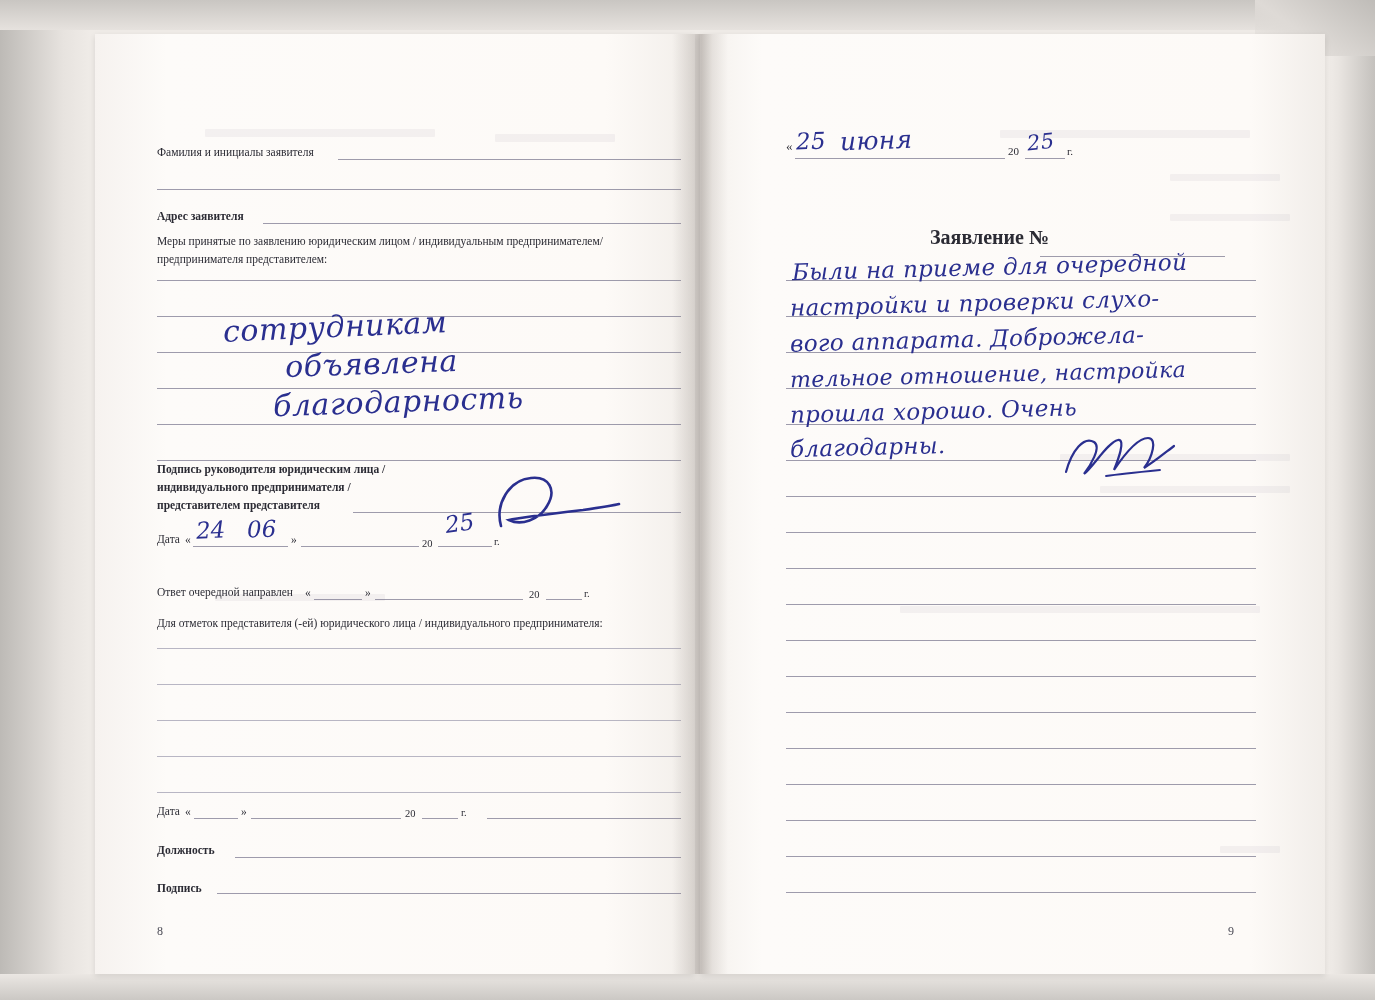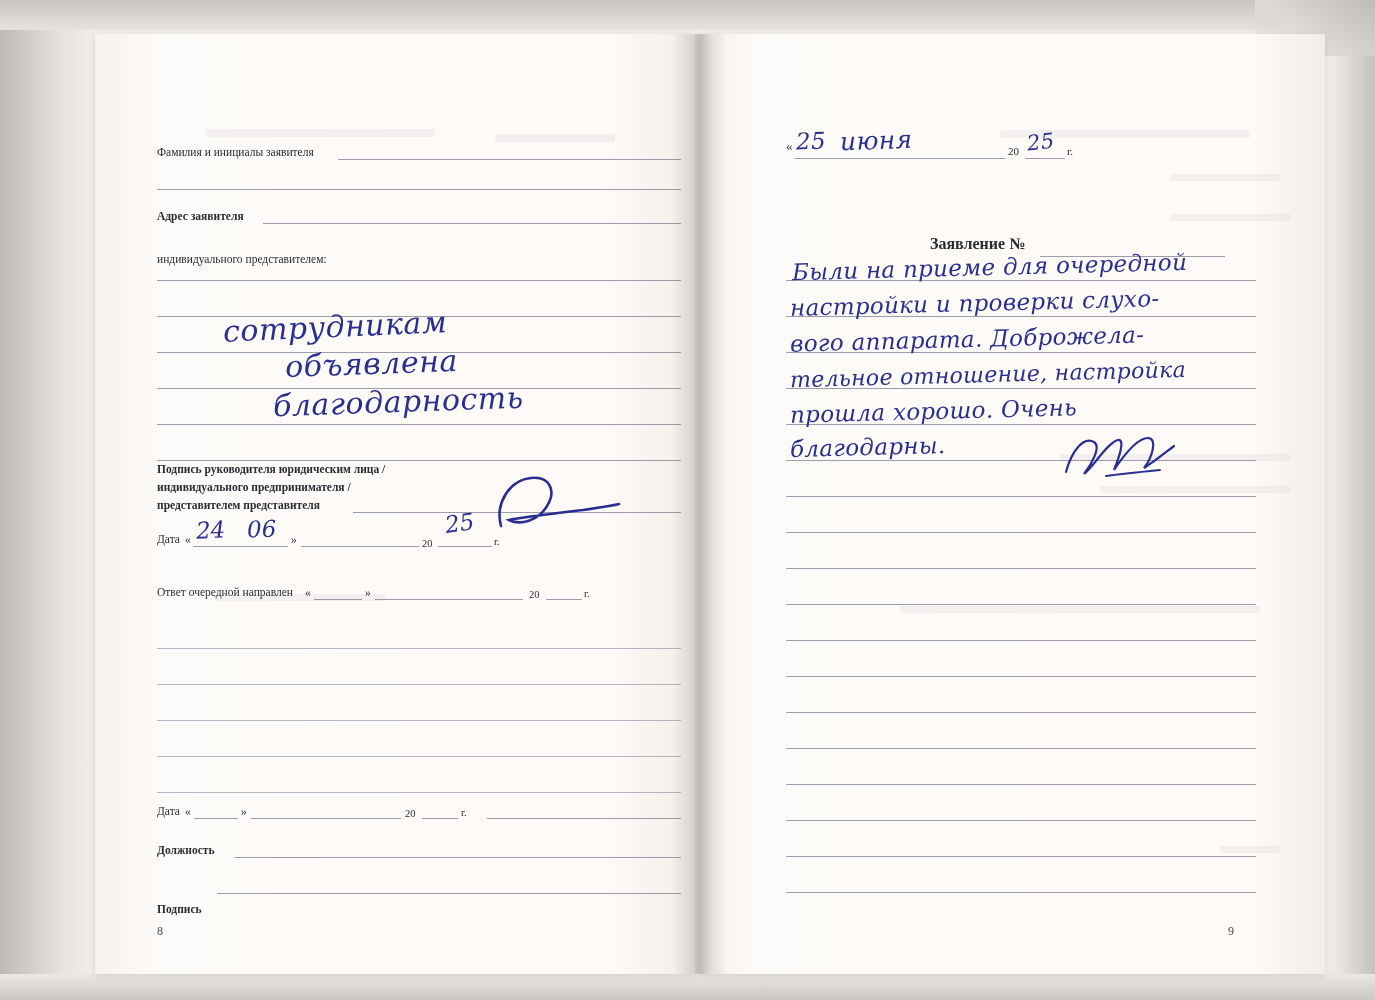--- a/index.html
+++ b/index.html
@@ -172,21 +172,22 @@
         <div class="bleed" style="left:400px; top:100px; width:120px; height:8px;"></div>
         <div class="bleed" style="left:120px; top:560px; width:170px; height:7px;"></div>
 
         <div class="lbl" style="left:62px; top:111px;">Фамилия и инициалы заявителя</div>
         <div class="rule" style="left:243px; top:125px; width:343px;"></div>
         <div class="rule" style="left:62px; top:155px; width:524px;"></div>
 
         <div class="lbl" style="left:62px; top:175px;font-weight:bold;">Адрес заявителя</div>
         <div class="rule" style="left:168px; top:189px; width:418px;"></div>
 
-        <div class="lbl" style="left:62px; top:218px;">индивидуального представителем:</div>
+        <div class="lbl" style="left:62px; top:200px;">Меры принятые по заявлению юридическим лицом / индивидуальным предпринимателем/</div>
+        <div class="lbl" style="left:62px; top:218px;">предпринимателя представителем:</div>
 
         <div class="rule" style="left:62px; top:246px; width:524px;"></div>
         <div class="rule" style="left:62px; top:282px; width:524px;"></div>
         <div class="rule" style="left:62px; top:318px; width:524px;"></div>
         <div class="rule" style="left:62px; top:354px; width:524px;"></div>
         <div class="rule" style="left:62px; top:390px; width:524px;"></div>
         <div class="rule" style="left:62px; top:426px; width:524px;"></div>
 
         <div class="hw hw-big" style="left:128px; top:275px; transform:rotate(-2.5deg);">сотрудникам</div>
         <div class="hw hw-big" style="left:190px; top:312px; transform:rotate(-2deg);">объявлена</div>
@@ -218,41 +219,42 @@
 
         <div class="lbl" style="left:62px; top:551px;">Ответ очередной направлен</div>
         <div class="lbl" style="left:210px; top:551px;">«</div>
         <div class="rule" style="left:219px; top:565px; width:48px;"></div>
         <div class="lbl" style="left:270px; top:551px;">»</div>
         <div class="rule" style="left:280px; top:565px; width:148px;"></div>
         <div class="lbl" style="left:434px; top:553px; font-size:10.5px;">20</div>
         <div class="rule" style="left:451px; top:565px; width:36px;"></div>
         <div class="lbl" style="left:489px; top:552px; font-size:10.5px;">г.</div>
 
+        <div class="lbl" style="left:62px; top:582px;">Для отметок представителя (-ей) юридического лица / индивидуального предпринимателя:</div>
 
         <div class="rule thin" style="left:62px; top:614px; width:524px;"></div>
         <div class="rule thin" style="left:62px; top:650px; width:524px;"></div>
         <div class="rule thin" style="left:62px; top:686px; width:524px;"></div>
         <div class="rule thin" style="left:62px; top:722px; width:524px;"></div>
         <div class="rule thin" style="left:62px; top:758px; width:524px;"></div>
 
         <div class="lbl" style="left:62px; top:770px;">Дата</div>
         <div class="lbl" style="left:90px; top:770px;">«</div>
         <div class="rule" style="left:99px; top:784px; width:44px;"></div>
         <div class="lbl" style="left:146px; top:770px;">»</div>
         <div class="rule" style="left:156px; top:784px; width:150px;"></div>
         <div class="lbl" style="left:310px; top:772px; font-size:10.5px;">20</div>
         <div class="rule" style="left:327px; top:784px; width:36px;"></div>
         <div class="lbl" style="left:366px; top:771px; font-size:10.5px;">г.</div>
         <div class="rule" style="left:392px; top:784px; width:194px;"></div>
 
         <div class="lbl bold" style="left:62px; top:809px;">Должность</div>
         <div class="rule" style="left:140px; top:823px; width:446px;"></div>
 
-        <div class="lbl bold" style="left:62px; top:868px;">Подпись</div>
+        <div class="lbl bold" style="left:62px; top:847px;">Подпись</div>
         <div class="rule" style="left:122px; top:859px; width:464px;"></div>
 
         <div class="pagenum" style="left:62px; top:890px;">8</div>
       </div>
     </div>
 
     <div class="paper paper-right">
       <div class="form">
 
         <div class="bleed" style="left:300px; top:96px; width:250px; height:8px;"></div>
@@ -266,21 +268,21 @@
         <div class="lbl" style="left:86px; top:104px; font-size:13px;">«</div>
         <div class="rule" style="left:95px; top:124px; width:210px;"></div>
         <div class="lbl" style="left:308px; top:110px; font-size:11px;">20</div>
         <div class="rule" style="left:325px; top:124px; width:40px;"></div>
         <div class="lbl" style="left:367px; top:110px; font-size:11px;">г.</div>
 
         <div class="hw hw-note" style="left:96px; top:94px; transform:rotate(-2deg);">25</div>
         <div class="hw hw-note" style="left:140px; top:92px; transform:rotate(-2deg); font-size:25px;">июня</div>
         <div class="hw hw-note" style="left:327px; top:96px; transform:rotate(-6deg); font-size:21px;">25</div>
 
-        <div class="lbl bold" style="left:230px; top:202px; font-size:16px;">Заявление №</div>
+        <div class="lbl bold" style="left:230px; top:196px; font-size:20px;">Заявление №</div>
         <div class="rule" style="left:340px; top:222px; width:185px;"></div>
 
         <div class="rule" style="left:86px; top:246px; width:470px;"></div>
         <div class="rule" style="left:86px; top:282px; width:470px;"></div>
         <div class="rule" style="left:86px; top:318px; width:470px;"></div>
         <div class="rule" style="left:86px; top:354px; width:470px;"></div>
         <div class="rule" style="left:86px; top:390px; width:470px;"></div>
         <div class="rule" style="left:86px; top:426px; width:470px;"></div>
         <div class="rule" style="left:86px; top:462px; width:470px;"></div>
         <div class="rule" style="left:86px; top:498px; width:470px;"></div>

